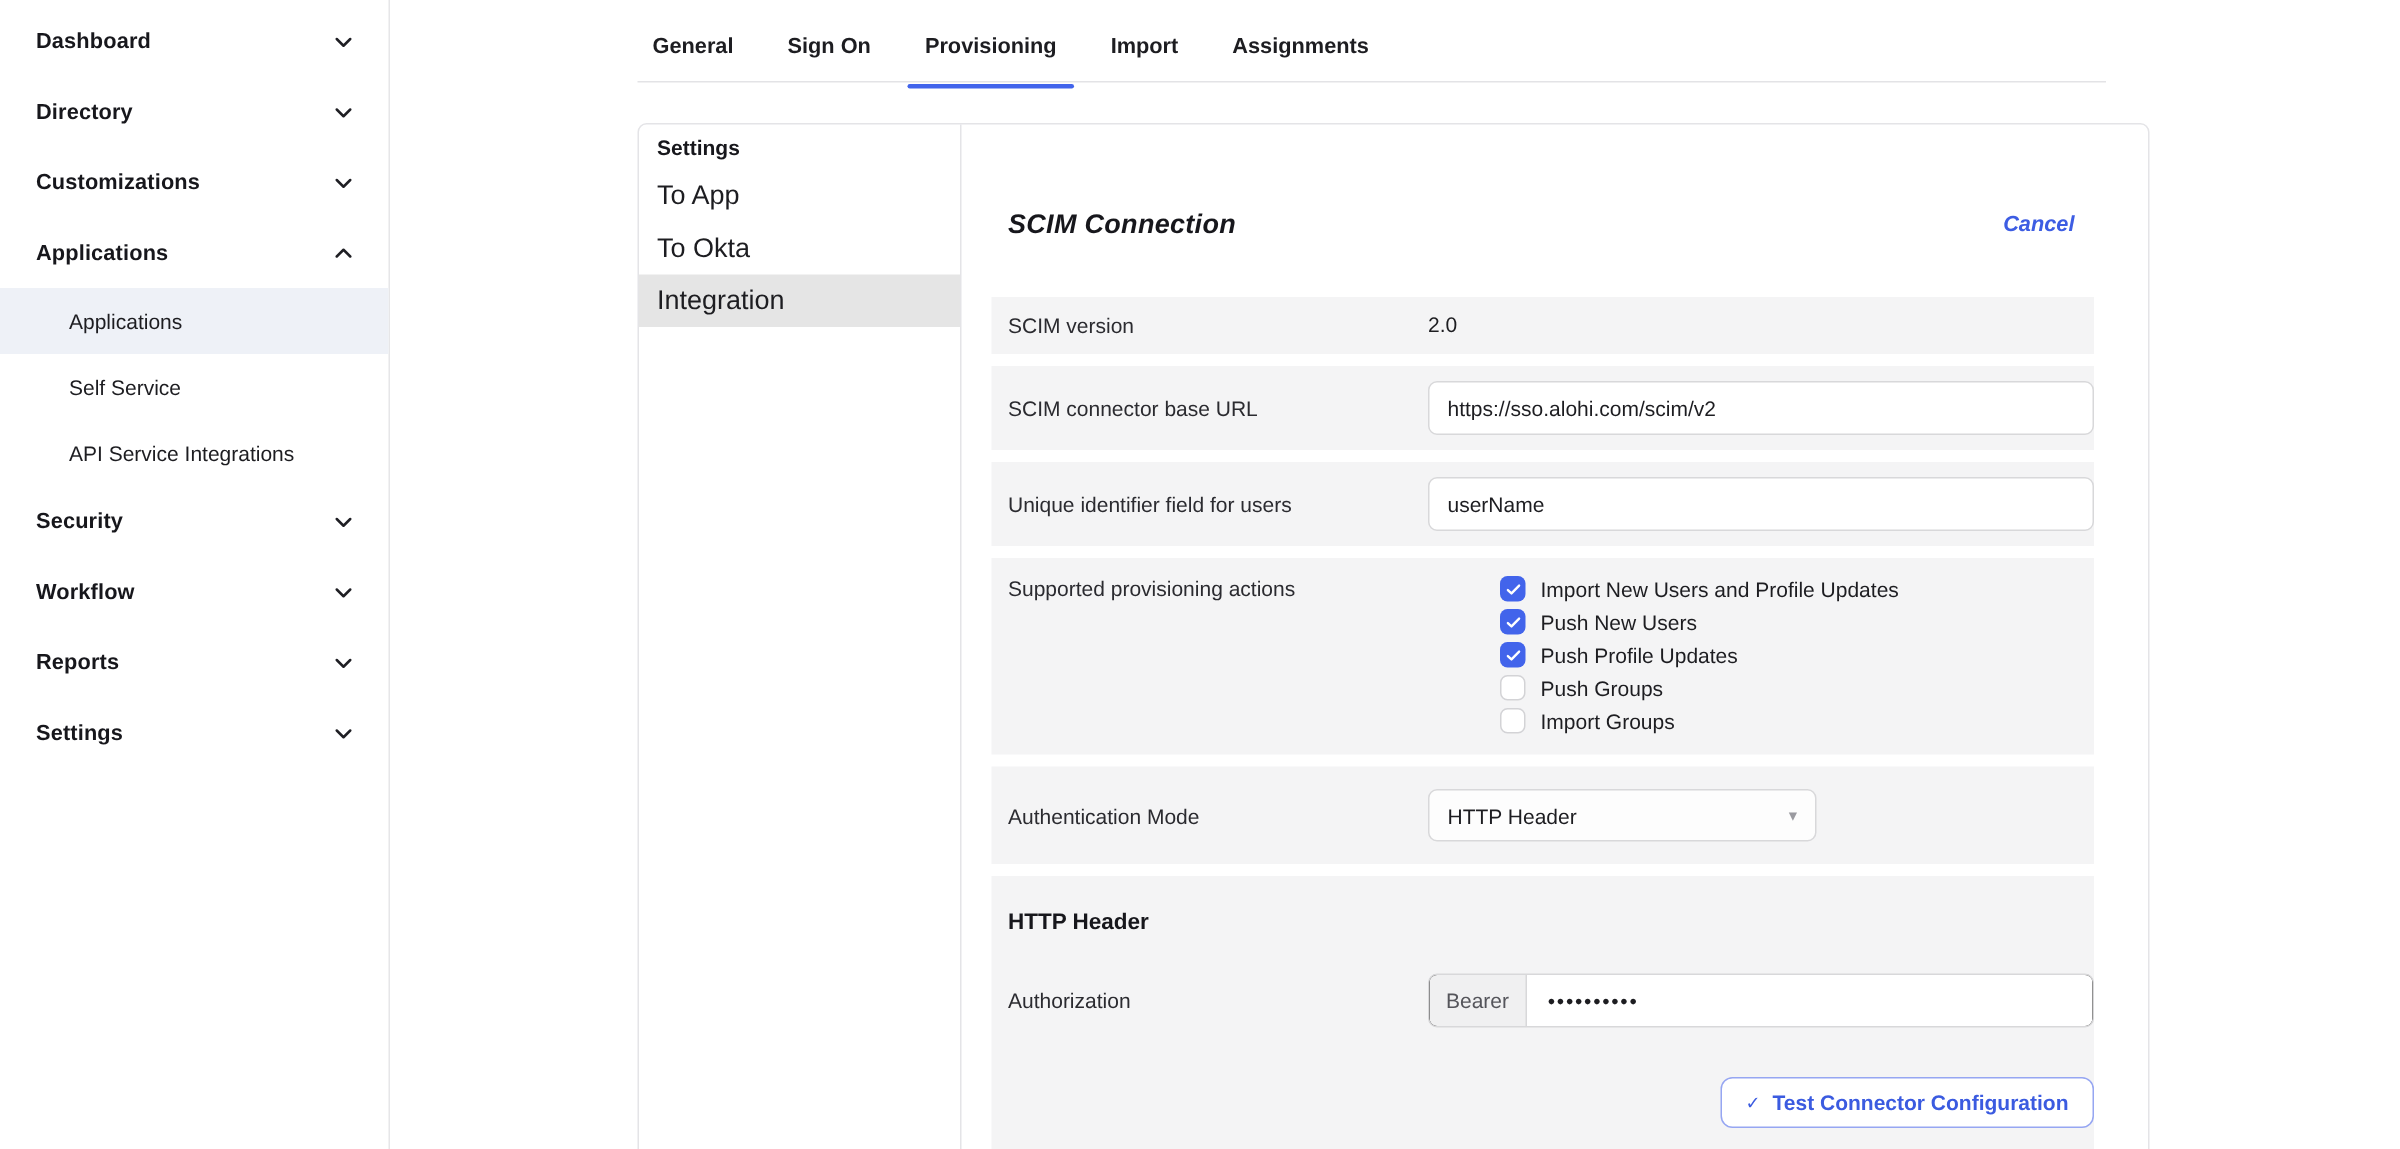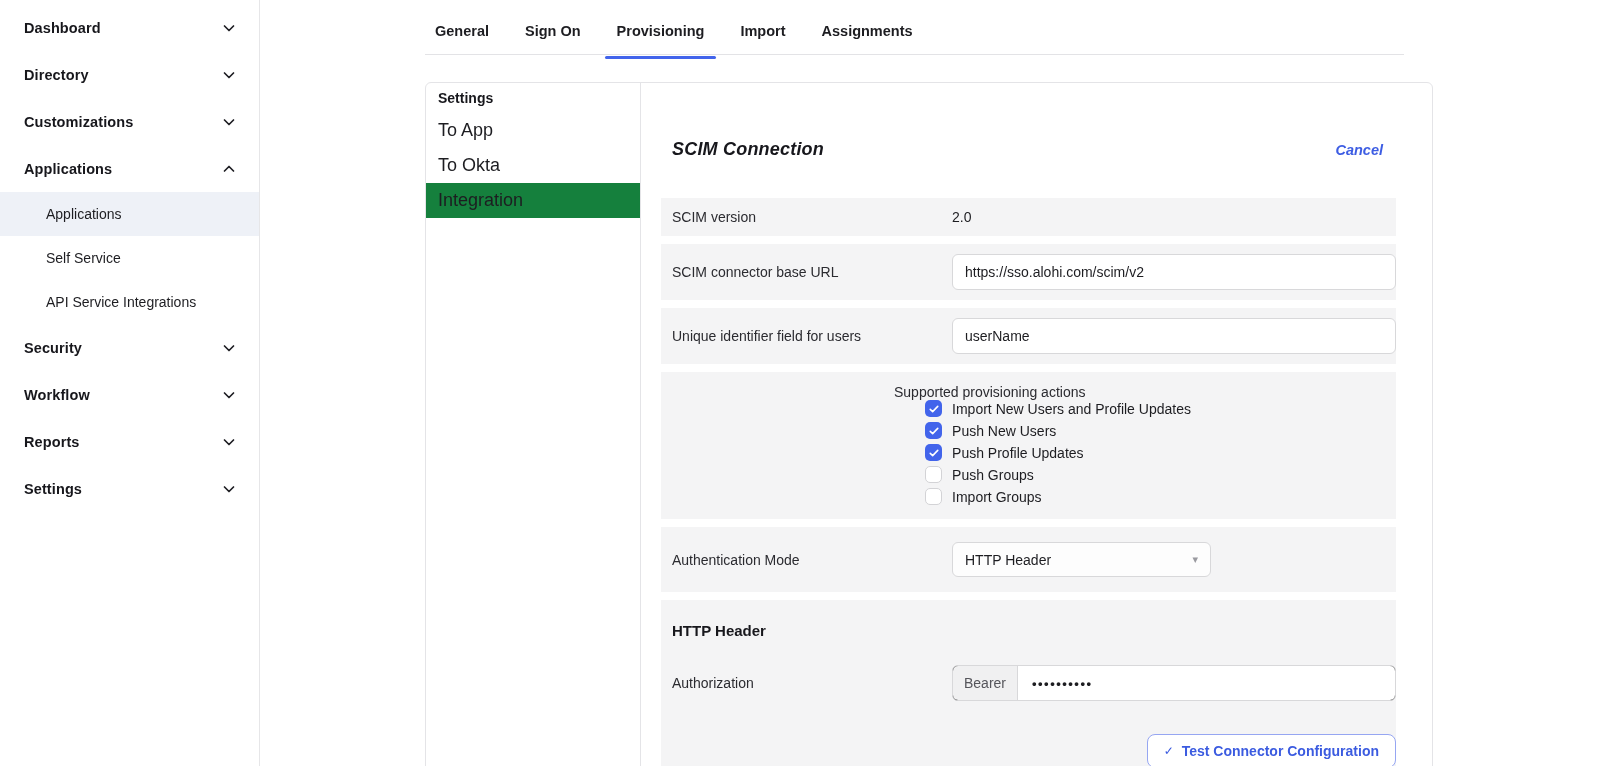--- a/index.html
+++ b/index.html
@@ -28,40 +28,40 @@
 
   
   .card { position:absolute; left:425px; top:82px; width:1008px; height:700px;
     border:1px solid #e4e4e7; border-radius:6px 6px 0 0; background:#fff; display:flex; }
 
   .subnav { width:215px; border-right:1px solid #e4e4e7; padding-top:0; flex-shrink:0; }
   .subnav-header { height:30px; display:flex; align-items:center; padding-left:12px;
     font-size:14px; font-weight:700; color:#17171c; }
   .subnav-item { height:35px; display:flex; align-items:center; padding-left:12px;
     font-size:18px; color:#1d1d21; cursor:pointer; }
-  .subnav-item.selected { background:#15803d; }
+  .subnav-item.selected { background:#e5e5e5; }
 
   .mainform { flex:1; padding:0 36px 0 20px; }
 
   .form-header { margin:56px 13px 38px 11px; display:flex; align-items:center;
     justify-content:space-between;font-style:italic; }
   .form-title { font-size:18px; font-weight:700; letter-spacing:.2px; color:#17171c; }
   .cancel-link { font-size:14.5px; font-weight:700; color:#3d5de3; cursor:pointer; }
 
   .form-row { background:#f4f4f5; display:flex; align-items:center;
     padding:10px 0 10px 11px; margin-bottom:8px; }
   .row-label { width:280px; flex-shrink:0; font-size:14px; color:#2b2b30; }
   .row-control { flex:1; }
   .row-value { font-size:14px; color:#1d1d21; }
 
   .text-input { width:100%; height:36px; background:#fff; border:1px solid #d8d8da;
     border-radius:6px; font-size:14px; color:#1d1d21; padding:0 12px;
     font-family:"Liberation Sans", sans-serif; }
 
-  .row-checks { align-items:center; padding-top:12px; padding-bottom:14px;flex-direction:column; }
+  .row-checks { align-items:flex-start; padding-top:12px; padding-bottom:14px; }
   .check-row { display:flex; align-items:center; margin-bottom:5px; cursor:pointer;padding-left:48px; }
   .check-row:last-child { margin-bottom:0; }
   .checkbox { width:17px; height:17px; border-radius:5px; margin-right:10px;
     display:flex; align-items:center; justify-content:center; flex-shrink:0; }
   .checkbox.on { background:#4264eb; }
   .checkbox.off { background:#fff; border:1px solid #d3d3d6; }
   .check-label { font-size:14px; color:#1d1d21; }
 
   .select { width:259px; height:35px; background:#fdfdfd; border:1px solid #d8d8da;
     border-radius:6px; display:flex; align-items:center; justify-content:space-between;

